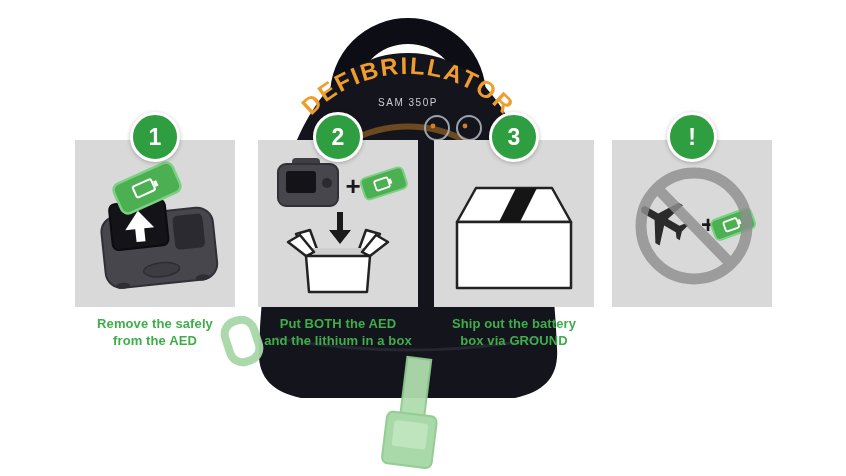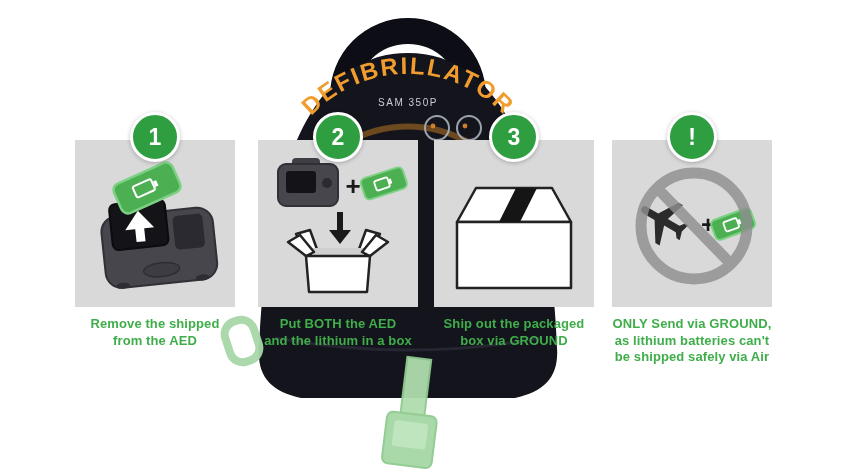--- a/index.html
+++ b/index.html
@@ -77,21 +77,21 @@
             <polygon points="66.5,69 52,87 81,87" fill="#ffffff"></polygon>
           </g>
         </g>
         <g transform="rotate(-24 72 48)">
           <rect x="40" y="32" width="64" height="32" rx="7" fill="#4cb052" stroke="#7dd184" stroke-width="2.5"></rect>
           <rect x="59" y="41" width="20" height="12" rx="2" fill="none" stroke="#ffffff" stroke-width="2"></rect>
           <rect x="80" y="44.5" width="3.5" height="6" fill="#ffffff"></rect>
         </g>
       </svg>
     </div>
-    <div class="caption">Remove the shipped
+    <div class="caption">Remove the safely
 from the AED</div>
   </div>
 
   <div class="step step-2">
     <div class="badge">2</div>
     <div class="panel">
       <svg viewBox="0 0 160 167">
         <g>
           <rect x="34" y="18" width="28" height="9" rx="4" fill="#3e3e44"></rect>
           <rect x="20" y="24" width="60" height="42" rx="8" fill="#46464c" stroke="#303036" stroke-width="2"></rect>
@@ -126,21 +126,21 @@
     <div class="badge">3</div>
     <div class="panel">
       <svg viewBox="0 0 160 167">
         <g stroke="#222222" stroke-width="2.5" stroke-linejoin="round">
           <polygon points="42,48 118,48 137,82 23,82" fill="#ffffff"></polygon>
           <polygon points="23,82 137,82 137,148 23,148" fill="#ffffff"></polygon>
         </g>
         <polygon points="82,48 103,48 86,82 65,82" fill="#151515"></polygon>
       </svg>
     </div>
-    <div class="caption">Ship out the packaged
+    <div class="caption">Ship out the battery
 box via GROUND</div>
   </div>
 
   <div class="step step-4">
     <div class="badge">!</div>
     <div class="panel">
       <svg viewBox="0 0 160 167">
         <g transform="translate(22,50) scale(2.45)">
           <path transform="rotate(-60 12 12)" d="M21,16v-2l-8-5V3.5C13,2.67,12.33,2,11.5,2S10,2.67,10,3.5V9l-8,5v2l8-2.5V19l-2,1.5V22l3.5-1l3.5,1v-1.5L13,19v-5.5L21,16z" fill="#2b2b2b"></path>
         </g>
@@ -149,18 +149,15 @@
           <rect x="100" y="74" width="42" height="21" rx="5" fill="#4cb052" stroke="#7dd184" stroke-width="2"></rect>
           <rect x="112" y="79.5" width="14" height="10" rx="2" fill="none" stroke="#ffffff" stroke-width="1.8"></rect>
           <rect x="126.5" y="82" width="2.5" height="5" fill="#ffffff"></rect>
         </g>
         <g opacity="0.82">
           <circle cx="82" cy="86" r="53" fill="none" stroke="#8f8f8f" stroke-width="11"></circle>
           <line x1="46" y1="49" x2="118" y2="123" stroke="#8f8f8f" stroke-width="11"></line>
         </g>
       </svg>
     </div>
-    <div class="caption">ONLY Send via GROUND,
-as lithium batteries can't
-be shipped safely via Air</div>
   </div>
 
 </div>
 
 </body></html>

